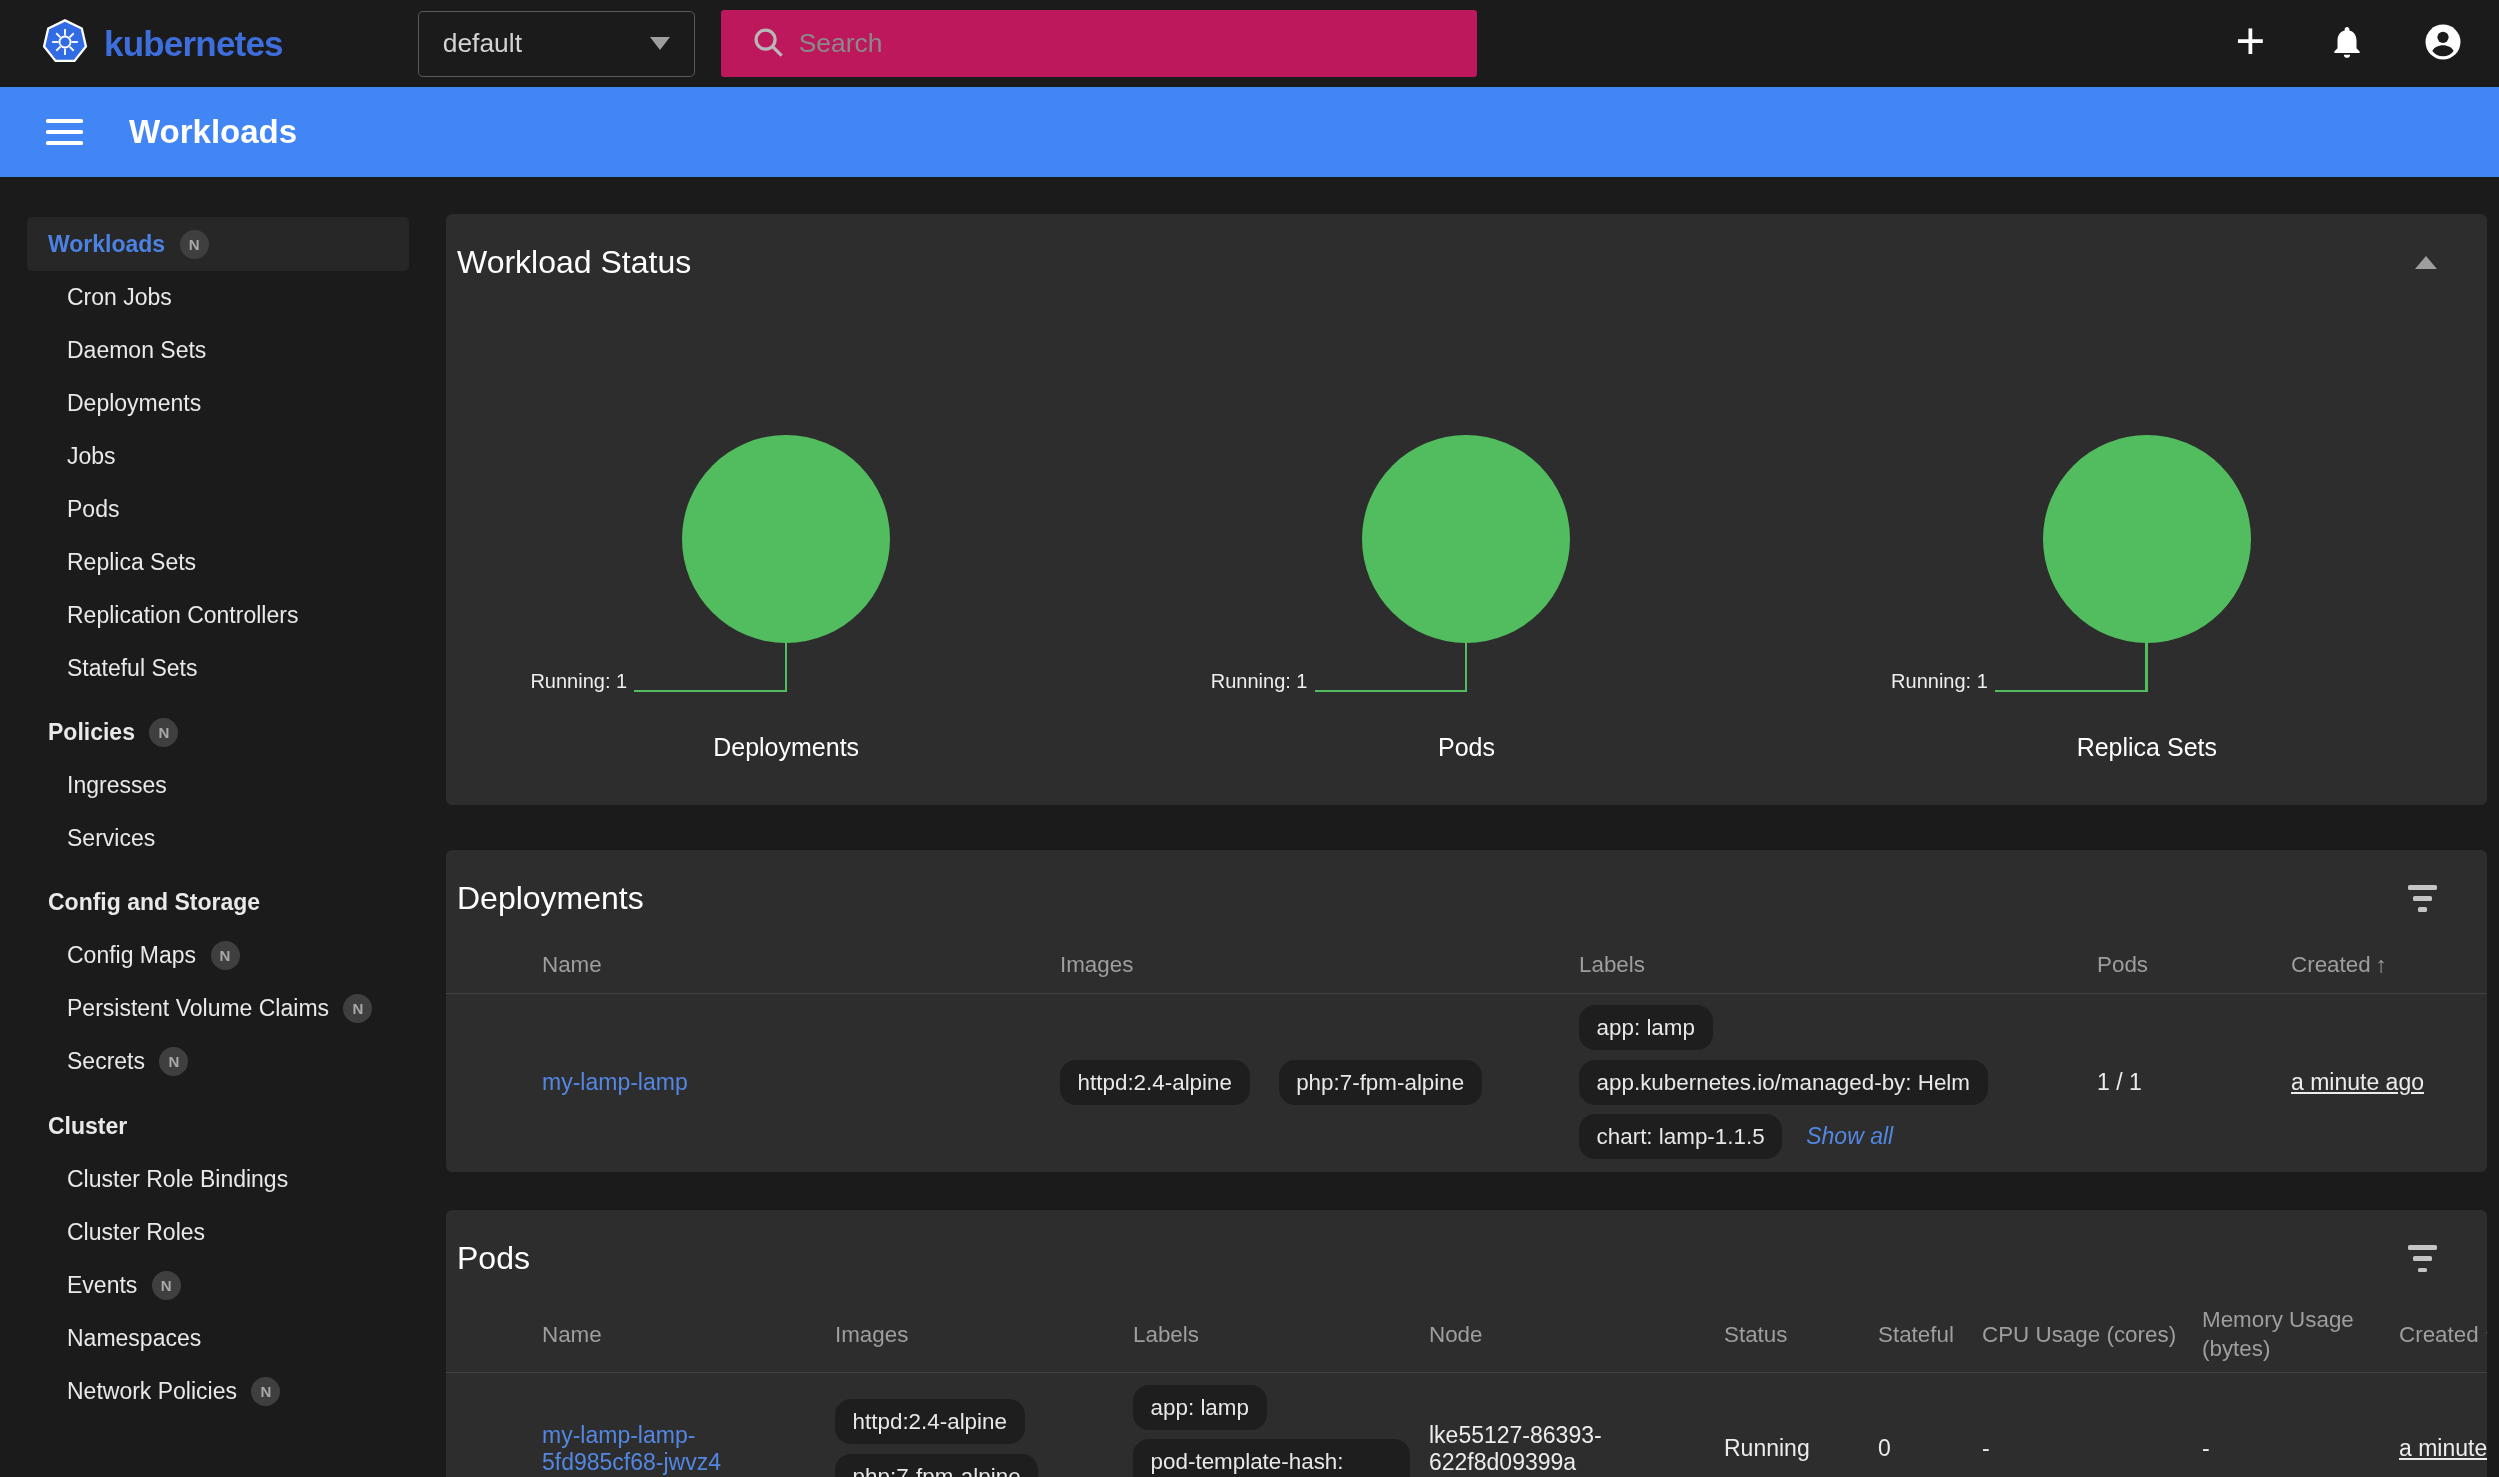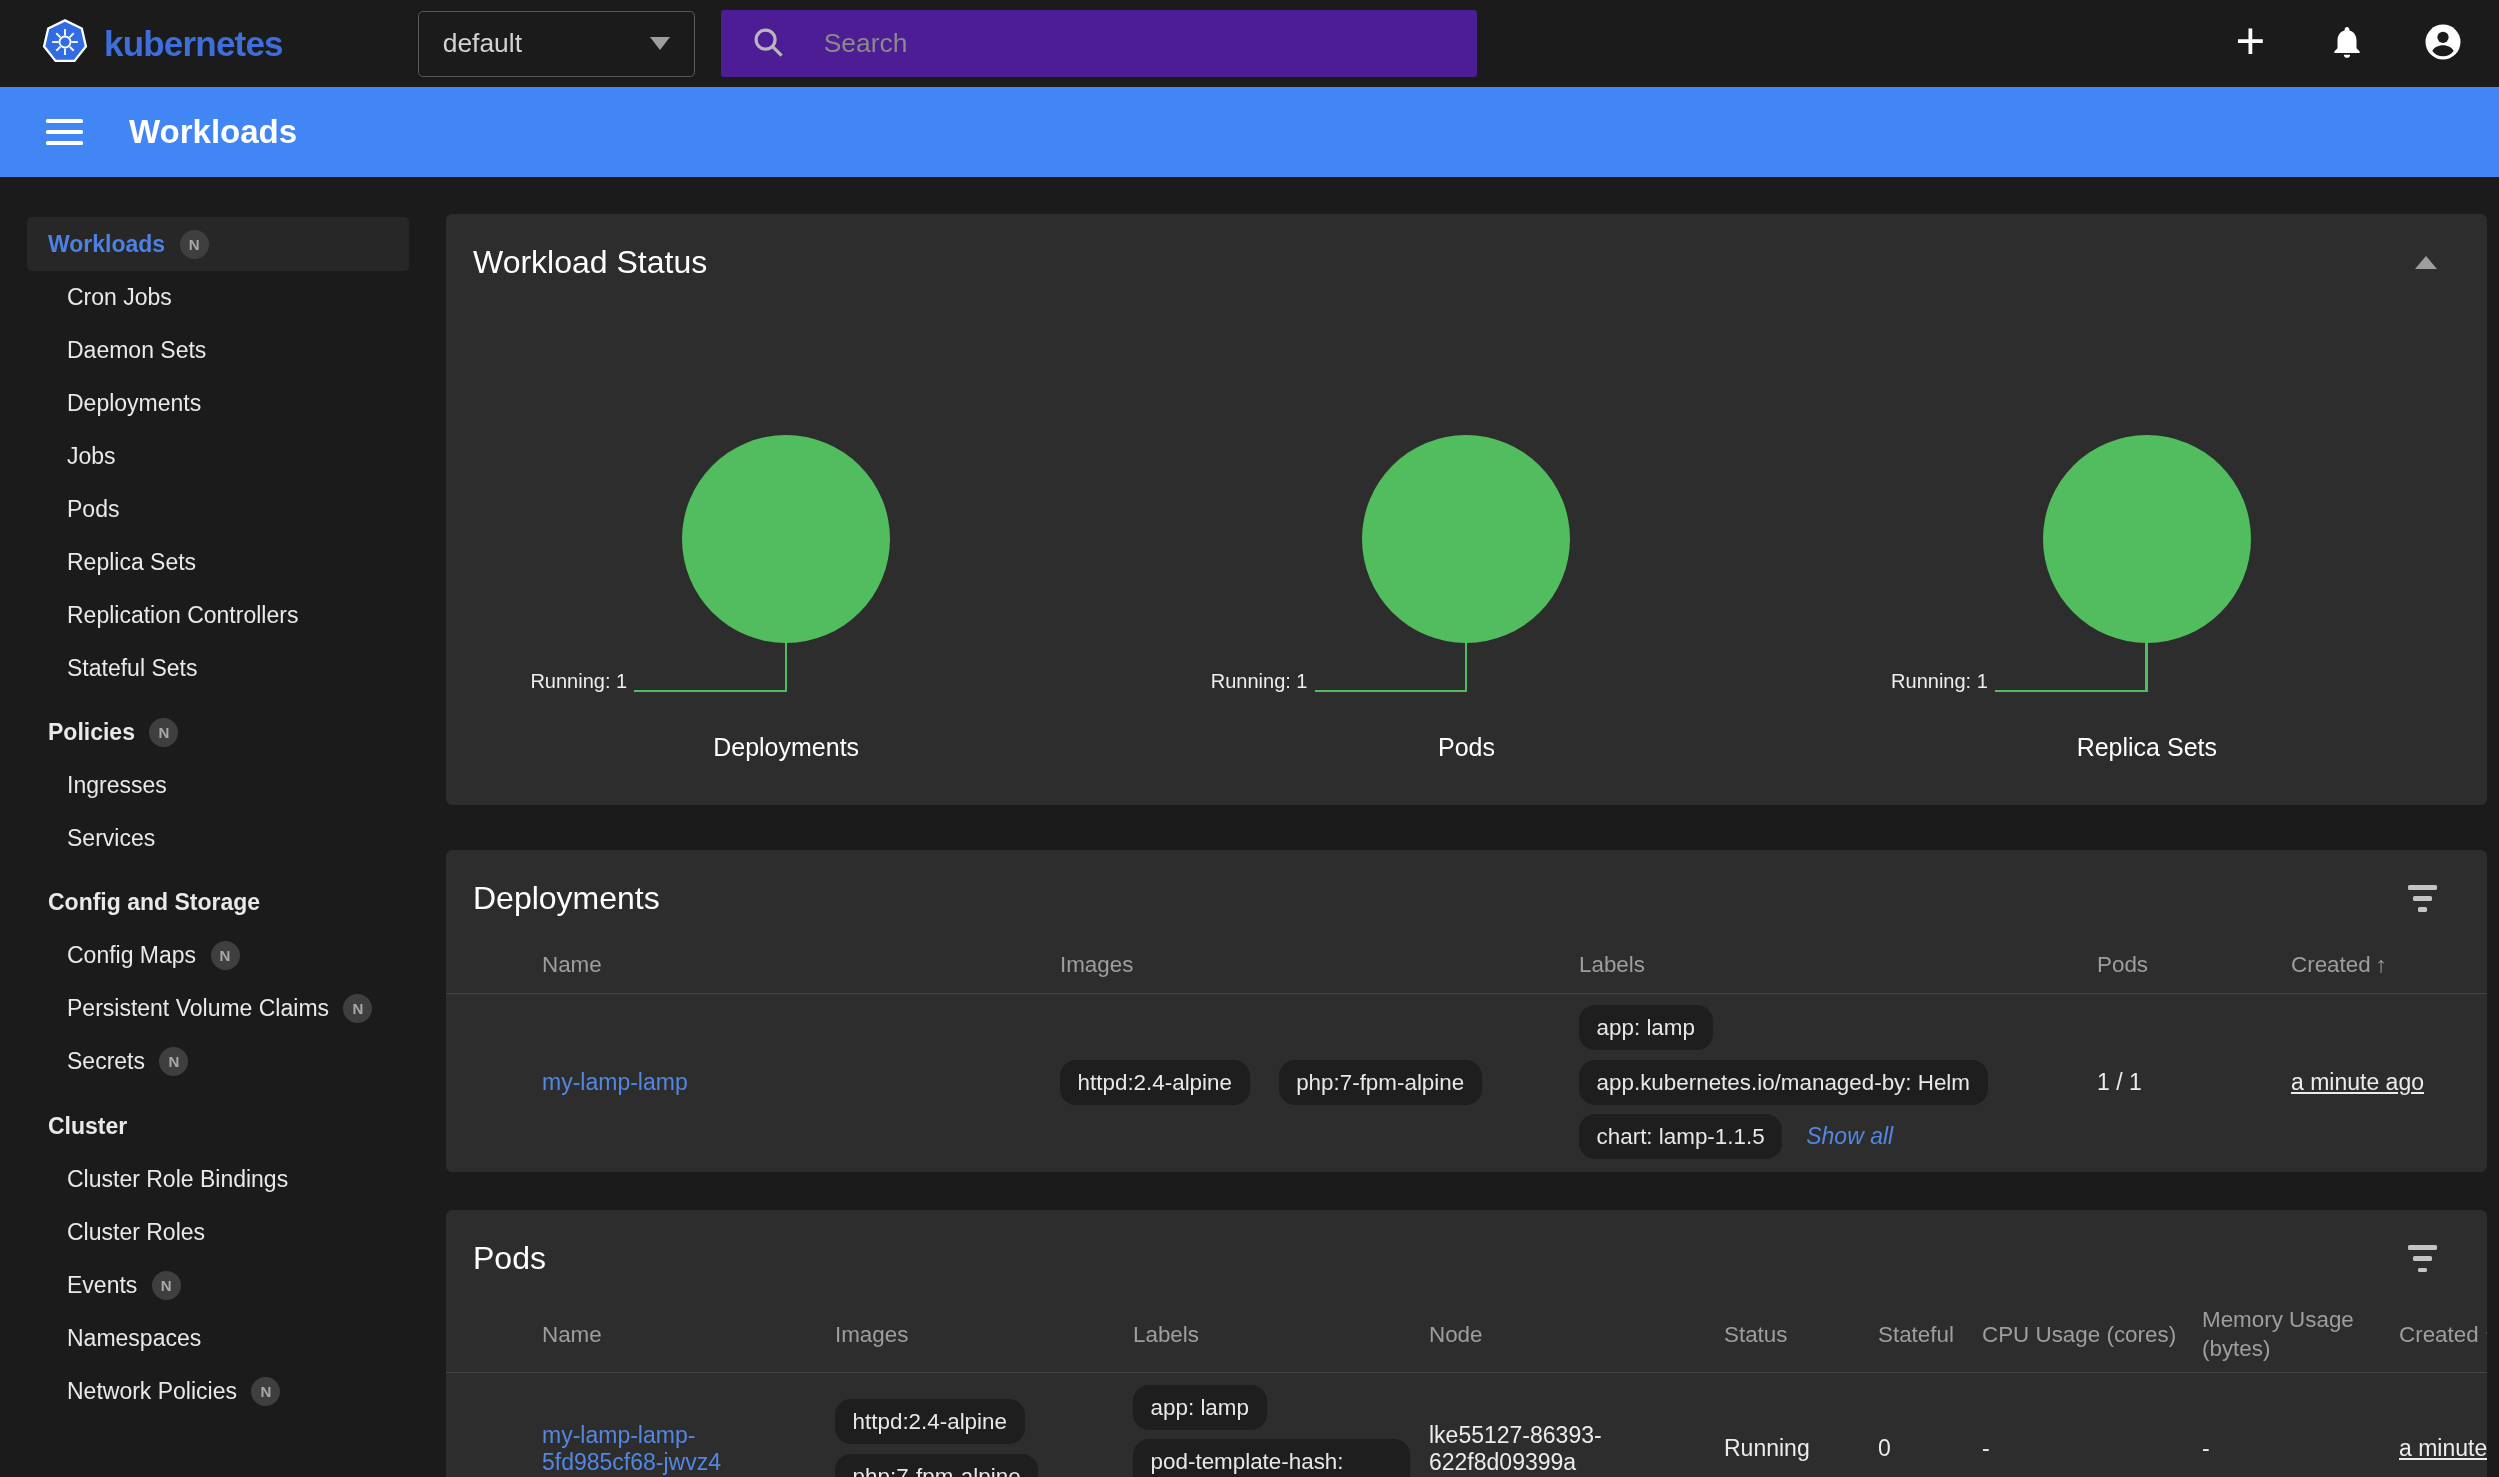--- a/index.html
+++ b/index.html
@@ -10,22 +10,22 @@
     font-family:"Liberation Sans", sans-serif;
   }
   
   .top-header { height:87px; display:flex; align-items:center; background:#1b1b1b; position:relative; }
   .brand { display:flex; align-items:center; margin-left:42px; gap:16px; }
   .brand-word { font-size:35px; font-weight:700; color:#3d6edb; letter-spacing:-0.8px; }
   .ns-box { margin-left:135px; width:277px; height:66px; border:1.6px solid #5a5a5a; border-radius:4.8px;
     display:flex; align-items:center; justify-content:space-between; padding:0 24px; cursor:pointer; }
   .ns-value { font-size:26.4px; color:#d2d2d2; }
   .caret-down { width:0; height:0; border-left:10.4px solid transparent; border-right:10.4px solid transparent; border-top:13px solid #9e9e9e; }
-  .search-box { margin-left:26px; width:756px; height:67px; background:#4c1d95; border-radius:3.2px;
-    display:flex; align-items:center; padding:0 30px; gap:38px; }
+  .search-box { margin-left:26px; width:756px; height:67px; background:#be185d; border-radius:3.2px;
+    display:flex; align-items:center; padding:0 30px; gap:13px; }
   .search-box input { background:transparent; border:none; outline:none; color:#e8e8e8; font-size:26.4px; width:100%;
     font-family:"Liberation Sans", sans-serif; }
   .search-box input::placeholder { color:#8a8a8a; }
   .header-actions { margin-left:auto; display:flex; align-items:center; gap:51px; margin-right:35px; }
   .icon-btn { width:45px; height:45px; display:flex; align-items:center; justify-content:center; cursor:pointer; }
   .plus-glyph { font-size:51px; font-weight:300; color:#ffffff; line-height:1; margin-top:-4.8px; }
   
   .appbar { height:90px; background:#4285f4; display:flex; align-items:center; padding-left:46px; gap:46px; }
   .hamburger { width:37px; height:27px; display:flex; flex-direction:column; justify-content:space-between; cursor:pointer; }
   .hamburger div { height:4.8px; background:#ffffff; border-radius:1.6px; }
@@ -35,21 +35,21 @@
   .sidebar { width:417px; flex-shrink:0; padding-top:40px; overflow:hidden; }
   .nav-item { height:53px; display:flex; align-items:center; margin:0 8px 0 27px; padding-left:40px;
     font-size:23px; color:#e9e9e9; border-radius:4.8px; cursor:pointer; white-space:nowrap; }
   .nav-item.parent, .nav-item.section { padding-left:21px; font-weight:700; }
   .nav-item.gap-above { margin-top:11.2px; }
   .nav-item.active { background:#272727; color:#4c82e4; height:54px; }
   .badge { width:29px; height:29px; border-radius:50%; background:#3f3f3f; color:#a9a9a9;
     font-size:15px; font-weight:700; display:flex; align-items:center; justify-content:center; margin-left:14.4px; flex-shrink:0; }
   .main { flex:1; padding:37px 13px 0 29px; overflow:hidden; }
   .card { background:#2d2d2d; border-radius:6.4px; overflow:hidden; }
-  .card-header { display:flex; justify-content:space-between; align-items:center; padding:30px 50px 19px 27px; }
+  .card-header { display:flex; justify-content:space-between; align-items:center; padding:30px 50px 19px 11px; }
   .card-title { font-size:32px; font-weight:400; color:#ffffff; }
   .caret-up { width:0; height:0; border-left:11.2px solid transparent; border-right:11.2px solid transparent; border-bottom:13.6px solid #9e9e9e; cursor:pointer; }
   .filter-icon { display:flex; flex-direction:column; gap:6.4px; align-items:center; cursor:pointer; }
   .filter-icon div { height:4.8px; background:#c4c4c4; border-radius:1.6px; }
   .filter-icon .f1 { width:29px; } .filter-icon .f2 { width:19px; } .filter-icon .f3 { width:9.6px; }
   
   .charts-row { display:flex; height:505px; }
   .pie-block { position:relative; flex:1; }
   .pie-circle { position:absolute; left:calc(50% - 104px); top:135px; width:208px; height:208px; border-radius:50%; }
   .pie-vline { position:absolute; left:calc(50% - 1.6px); top:341px; width:2.4px; height:51px; }

